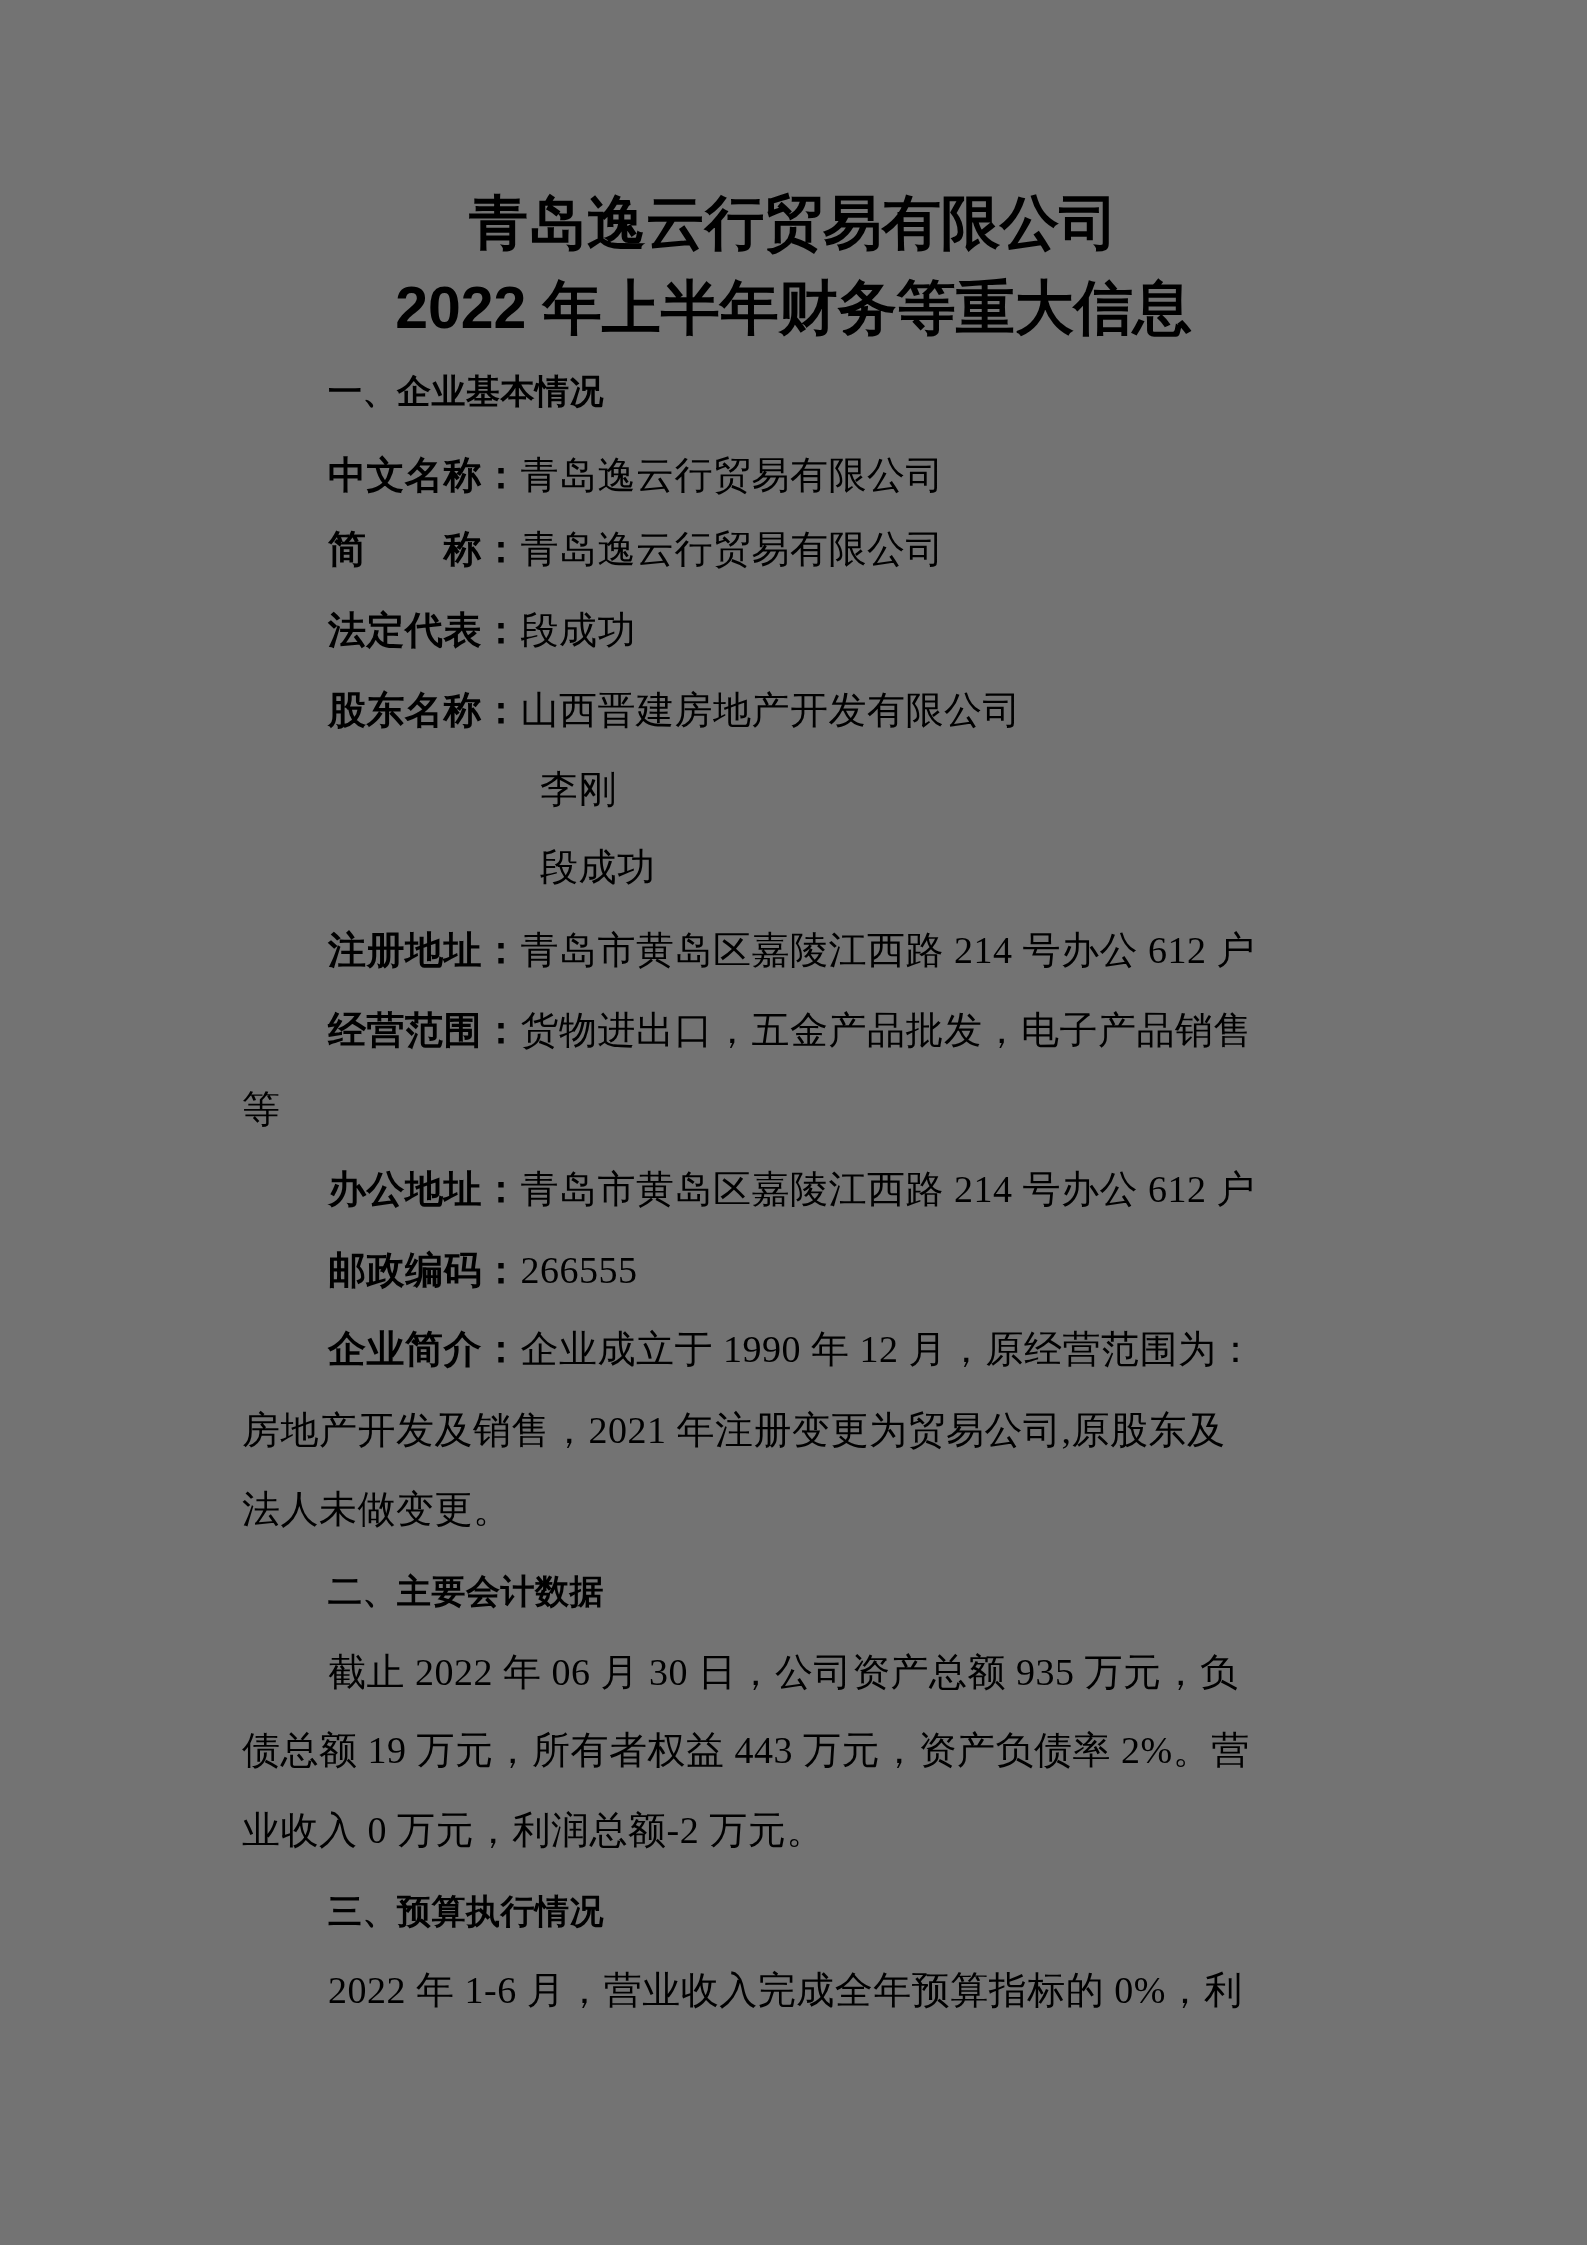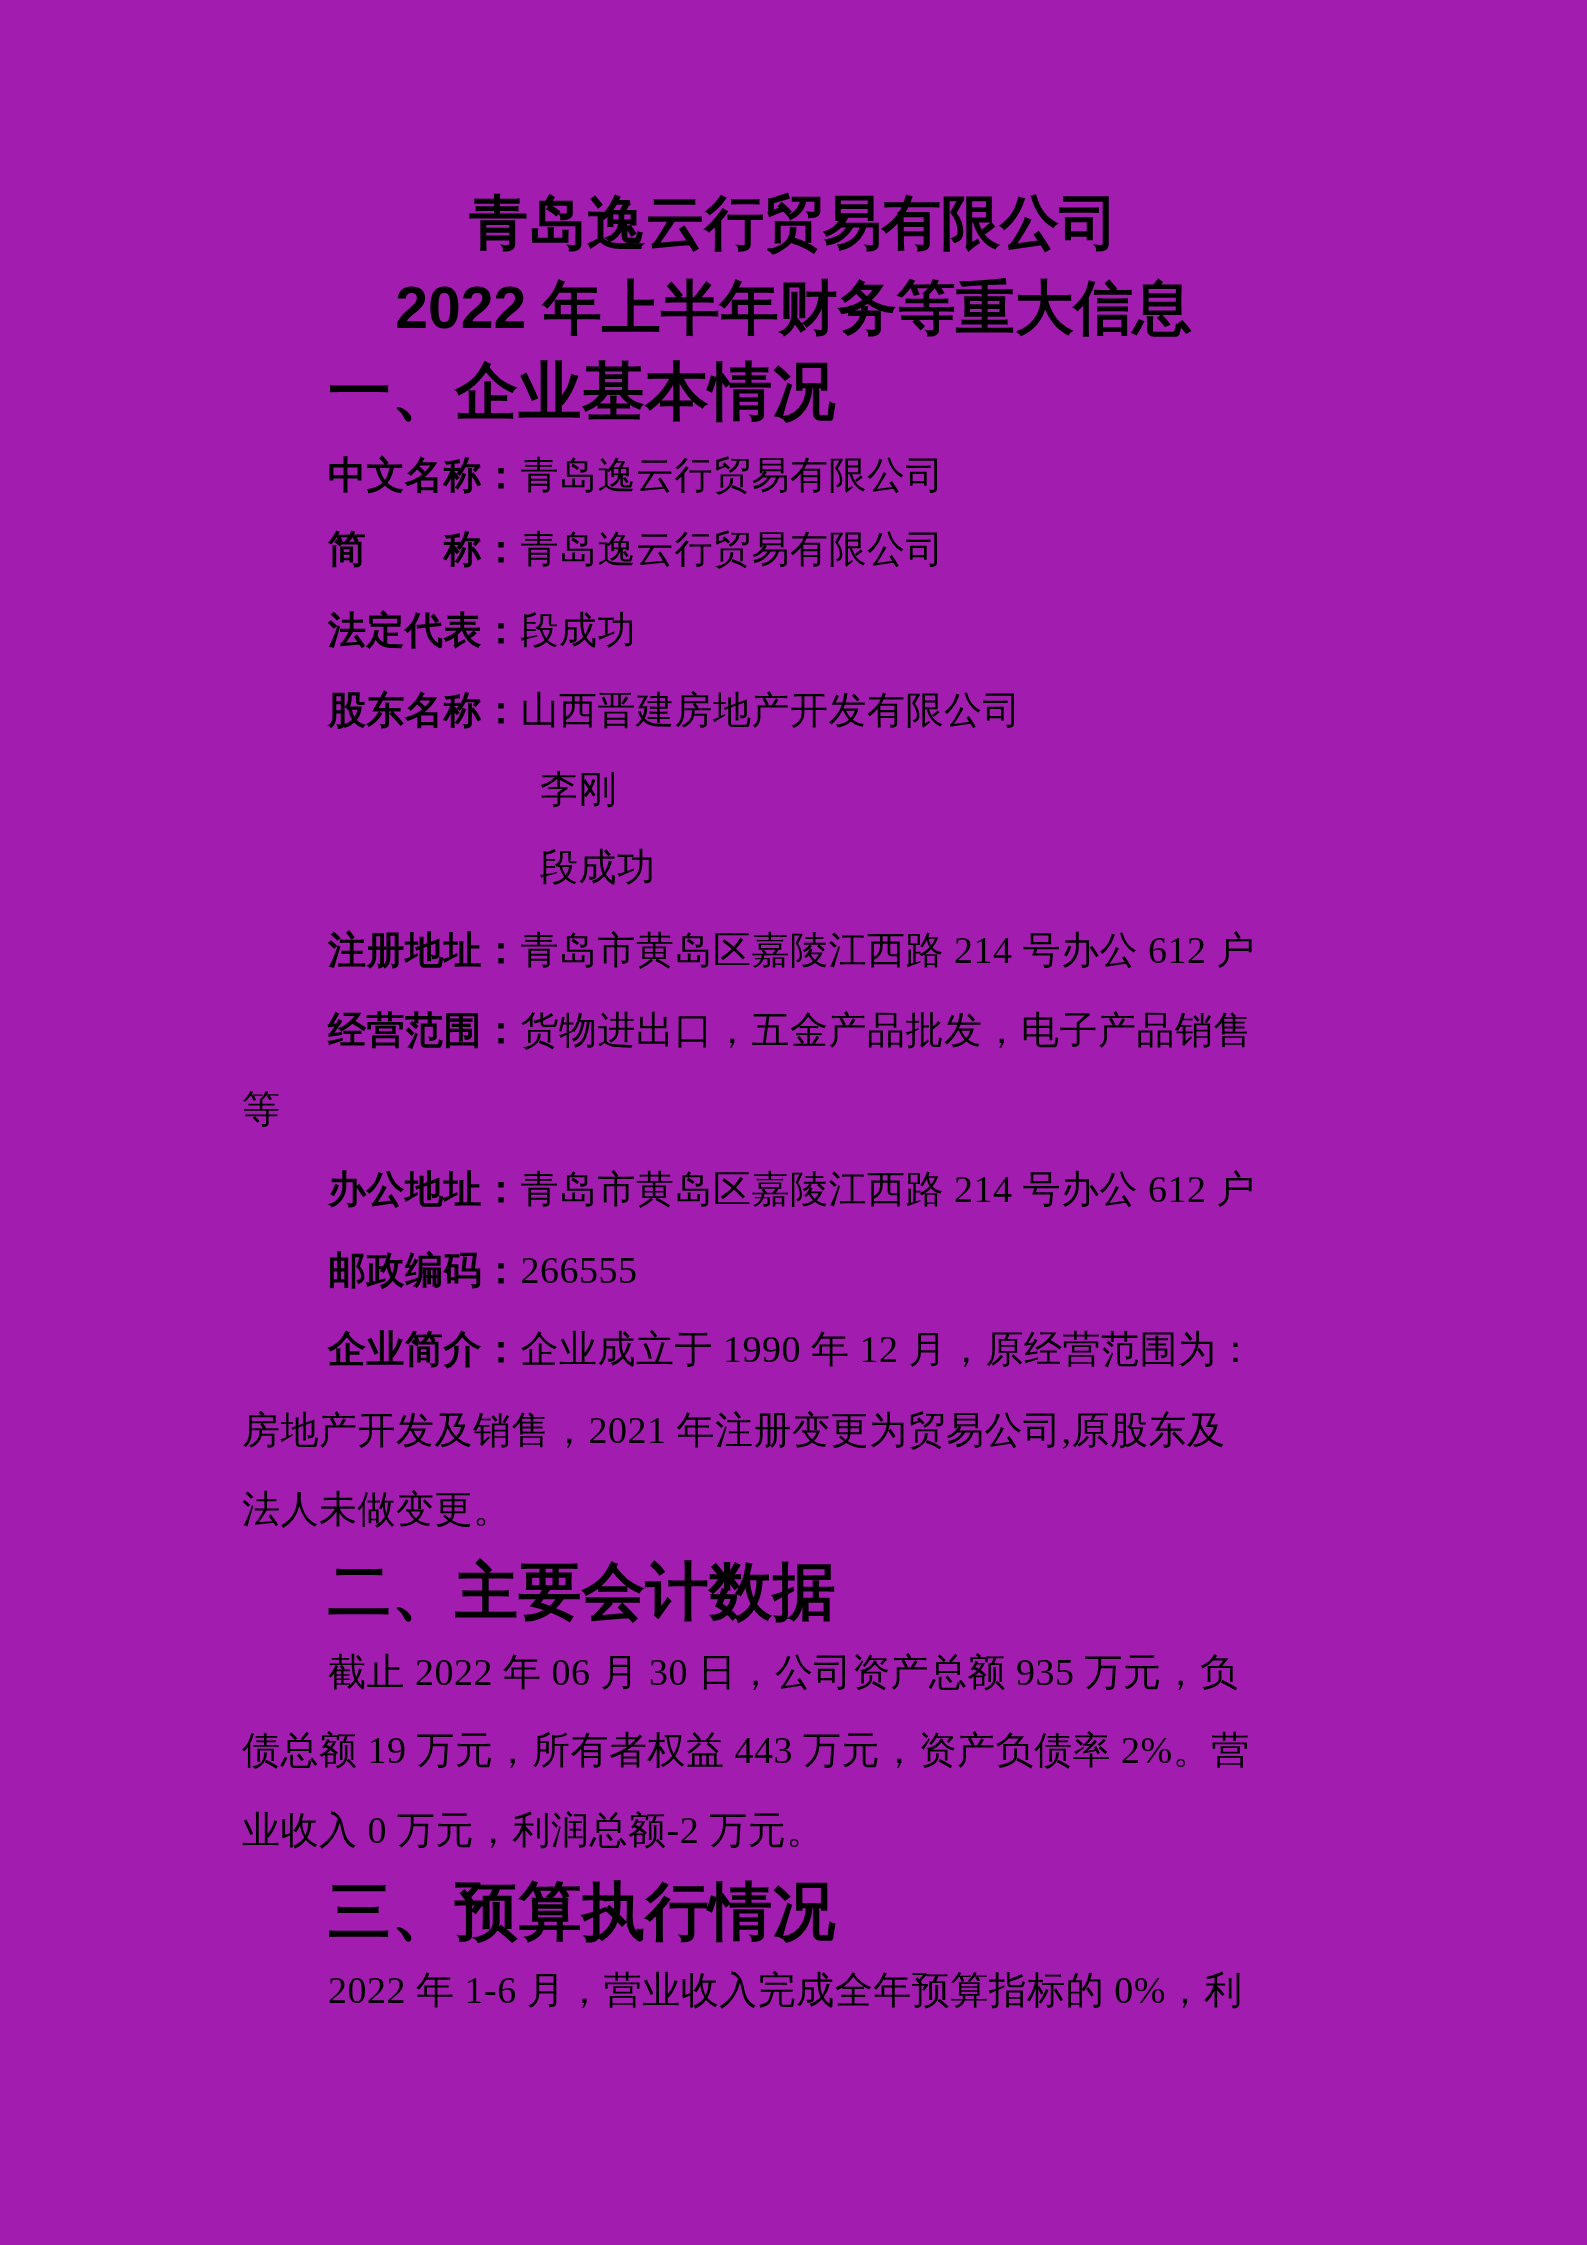--- a/index.html
+++ b/index.html
@@ -5,41 +5,41 @@
   html, body {
     margin: 0;
     padding: 0;
     background: #e8e8e8;
   }
   .page {
     position: relative;
     width: 1587px;
     height: 2245px;
     margin: 0 auto;
-    background: #a21caf;
+    background: #737373;
     color: #000000;
     font-family: "Liberation Serif", "DejaVu Serif", serif;
     overflow: hidden;
   }
   .line {
     position: absolute;
     font-size: 38px;
     line-height: 53px;
     white-space: pre;
     letter-spacing: 0.5px;
   }
   
   .lab {
     font-weight: bold;
   }
   
   .heading {
     font-family: "Liberation Sans", "DejaVu Sans", sans-serif;
     font-weight: bold;
-    font-size: 63px;
+    font-size: 34px;
     line-height: 55px;
   }
   
   .title {
     position: absolute;
     left: 0;
     width: 1587px;
     text-align: center;
     font-family: "Liberation Sans", "DejaVu Sans", sans-serif;
     font-weight: bold;

